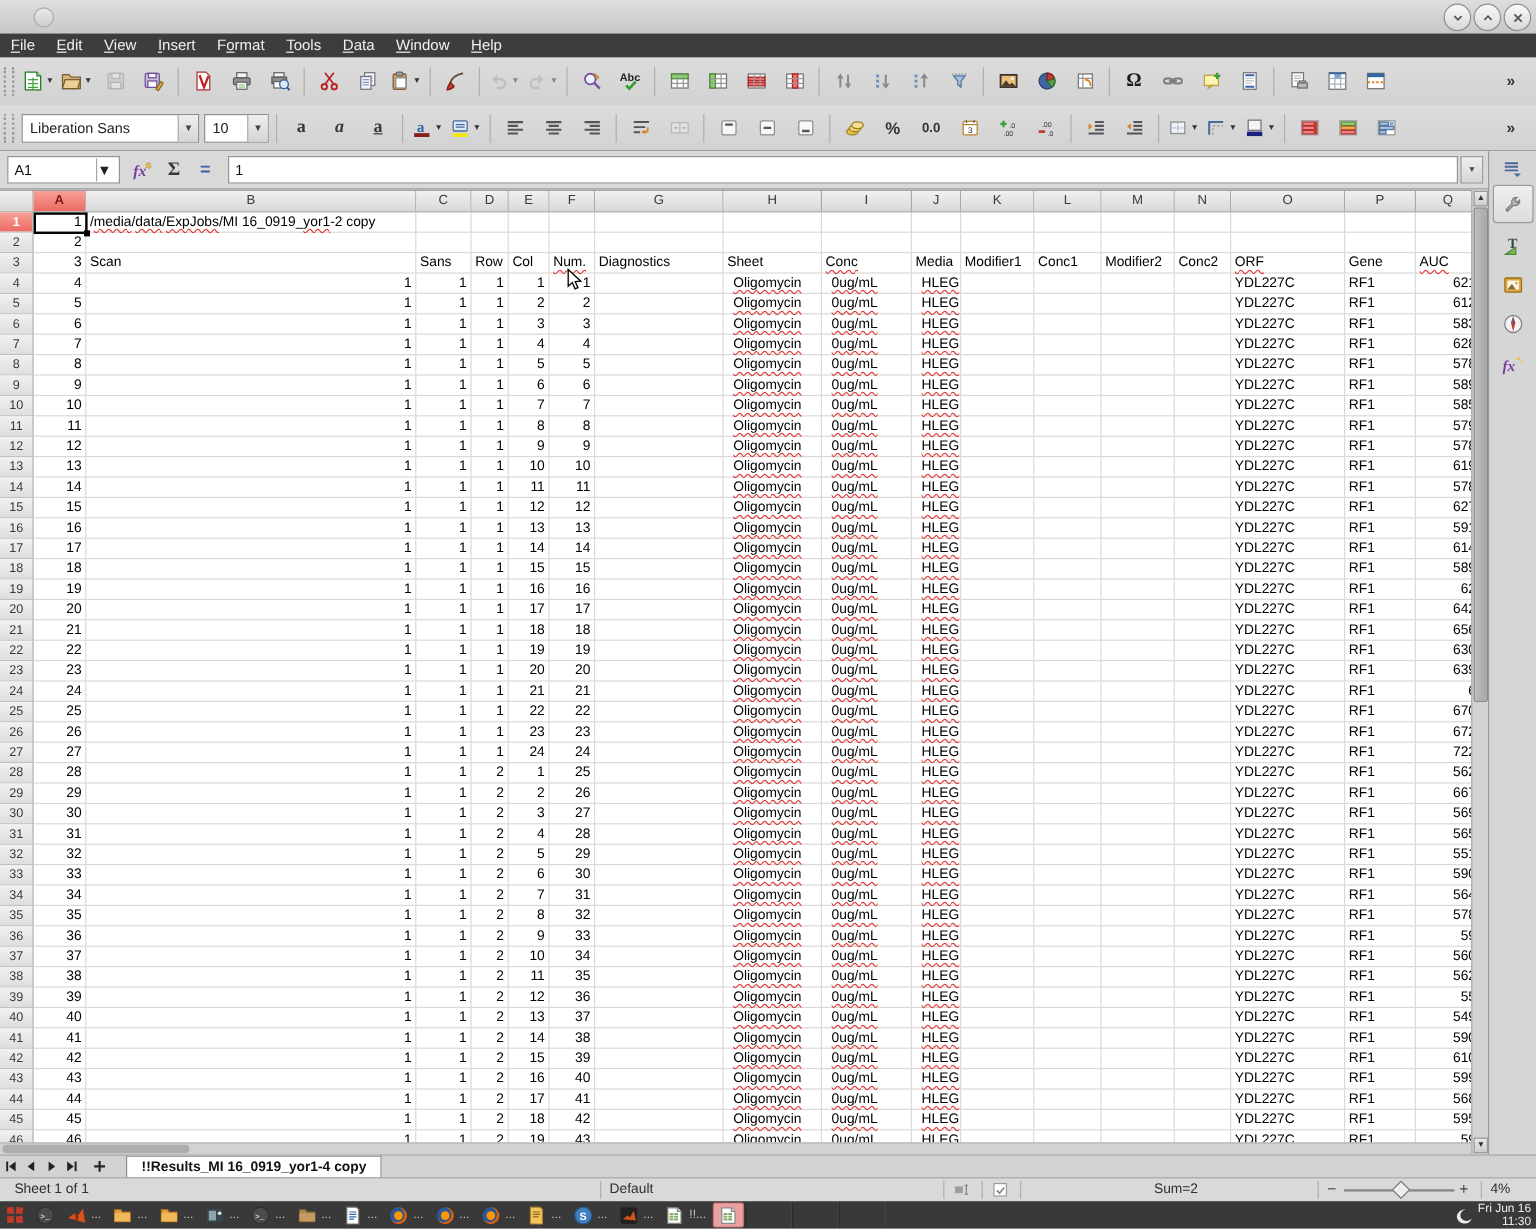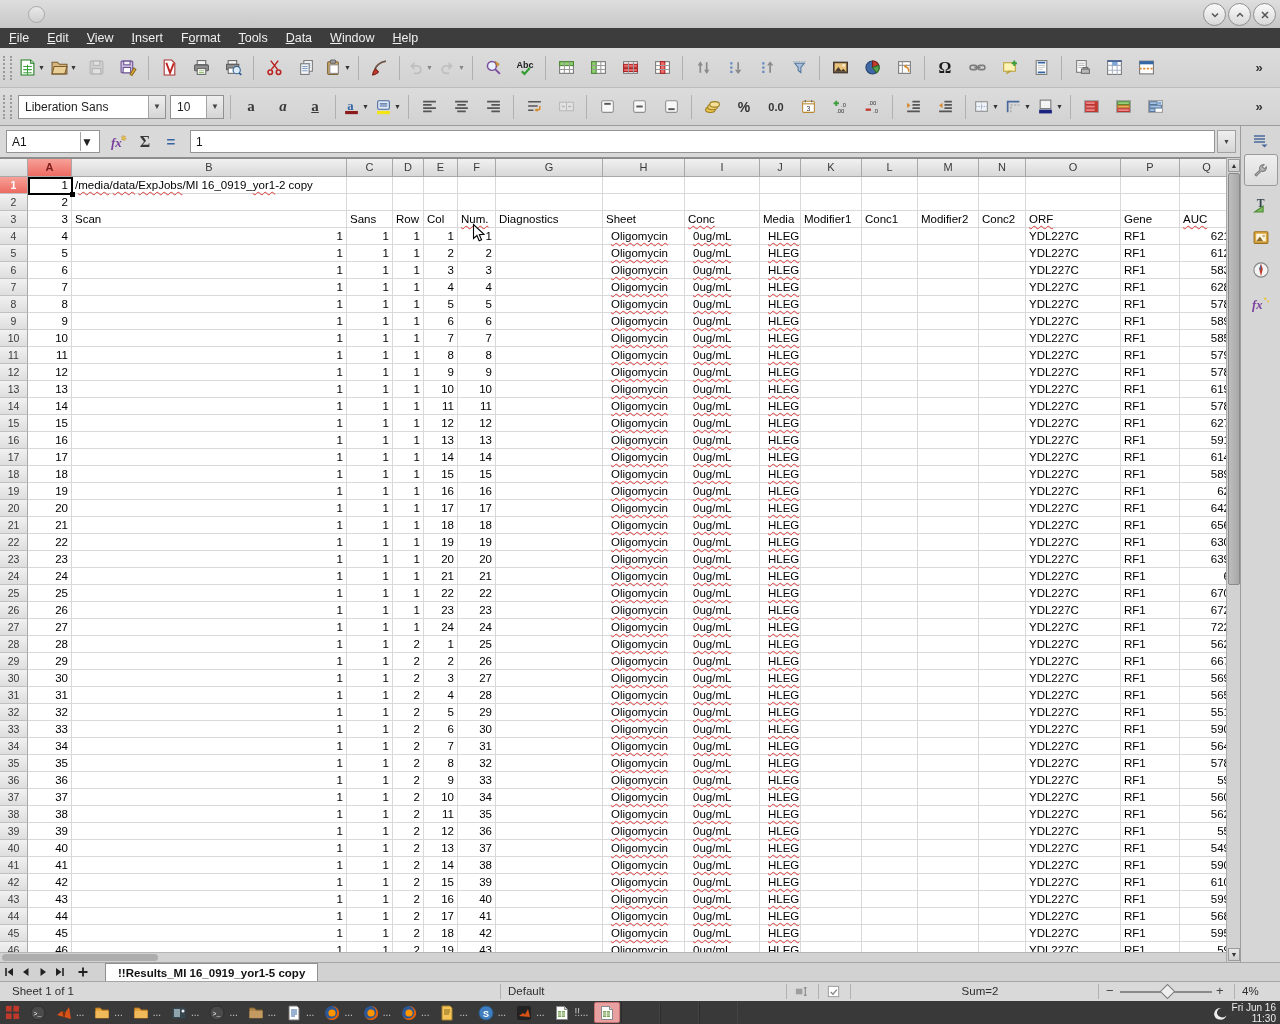--- a/index.html
+++ b/index.html
@@ -1775,21 +1775,21 @@
         <path d="M9 2v8" stroke="#222" stroke-width="1.6"></path>
         <path d="M2 2l5.5 4L2 10z" fill="#222"></path>
       </svg>
   </div>
   <div class="navbtn" id="addsheet">
     <svg width="12" height="12" viewBox="0 0 12 12">
         <path d="M6 1.5v9M1.5 6h9" stroke="#222" stroke-width="1.8"></path>
       </svg>
   </div>
   <div class="sheet-tab">
-    <span>!!Results_MI 16_0919_yor1-5 copy</span>
+    <span>!!Results_MI 16_0919_yor1-4 copy</span>
   </div>
 </div>
 
 <div id="statusbar" class="abs">
   <span class="txt" style="left:12px">Sheet 1 of 1</span>
   <div class="sdiv" style="left:500px"></div>
   <span class="txt" style="left:508px">Default</span>
   <div class="sdiv" style="left:786px"></div>
   <span class="txt" style="left:794px;top:2px">
     <svg width="15" height="15" viewBox="0 0 16 16">

